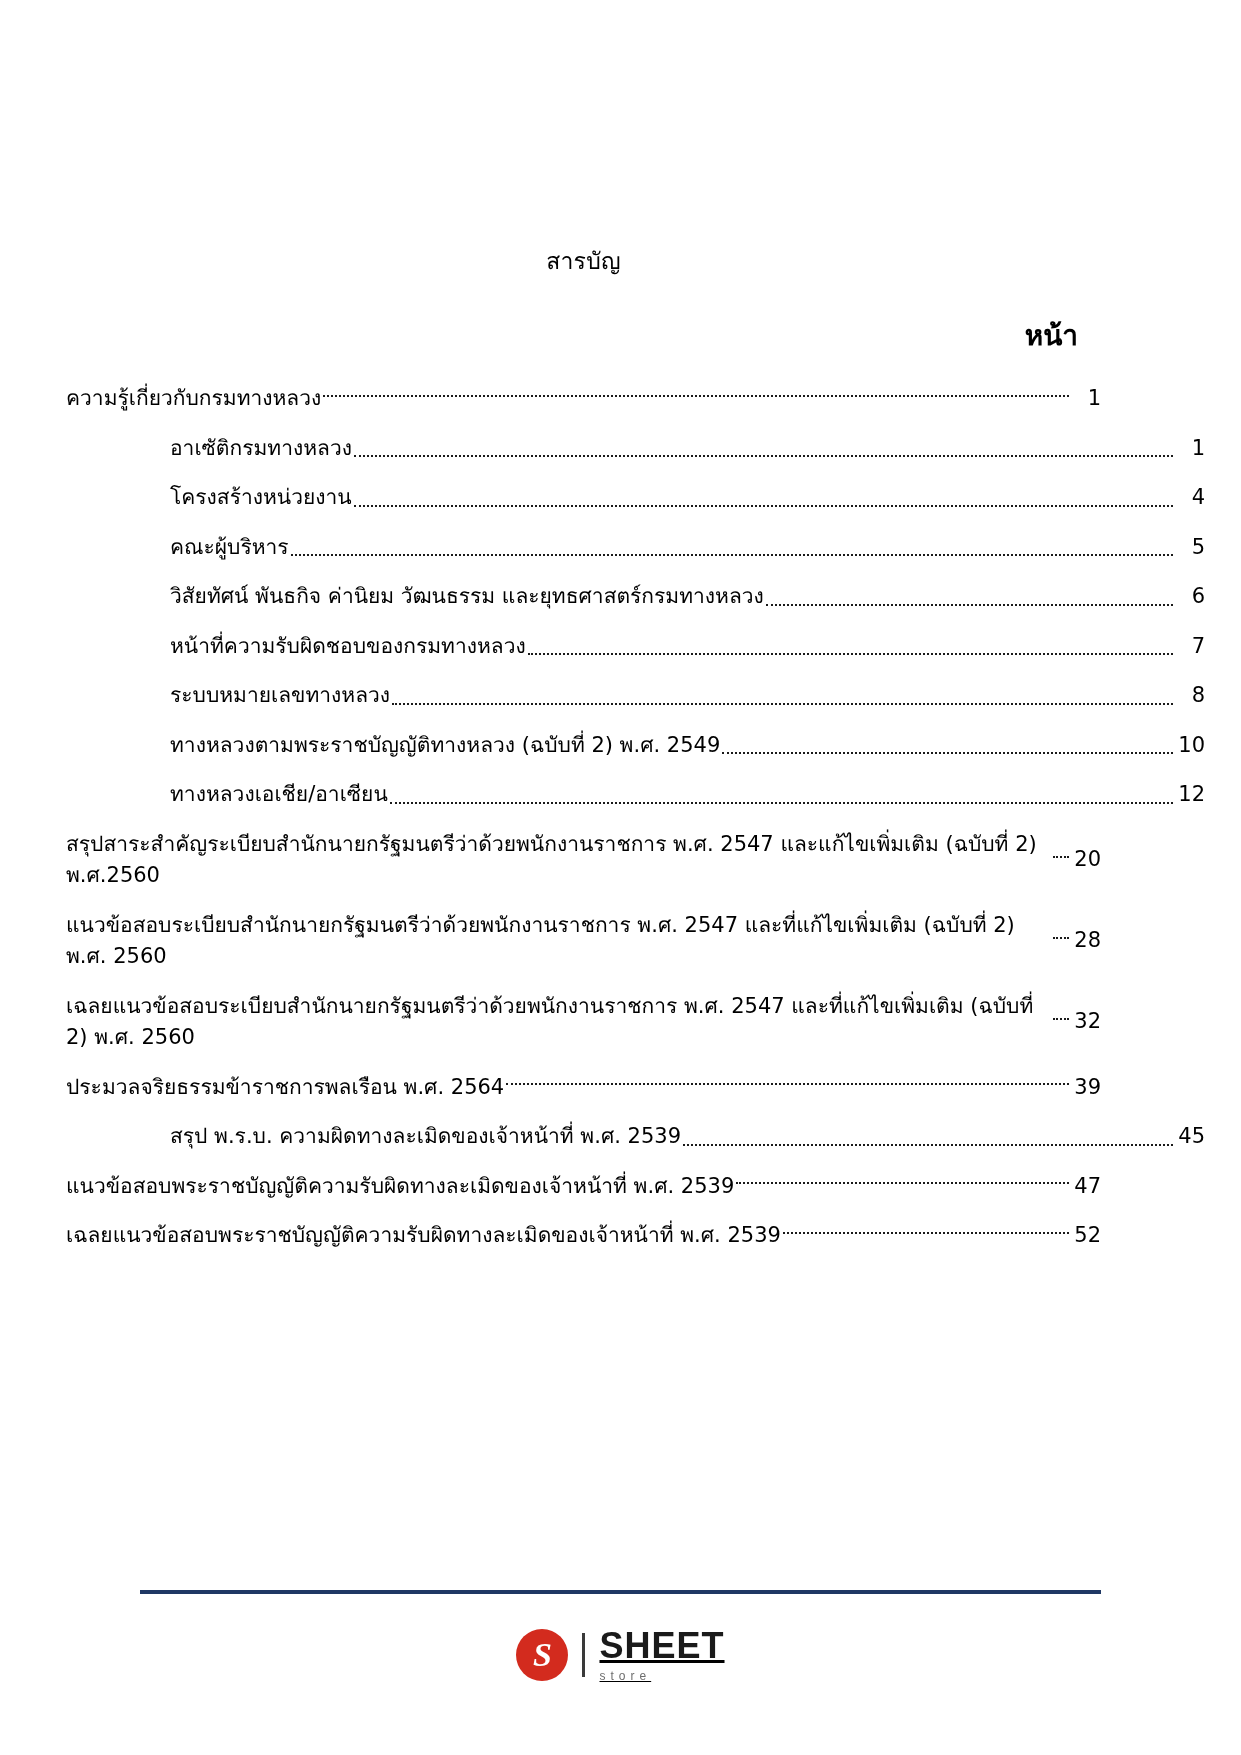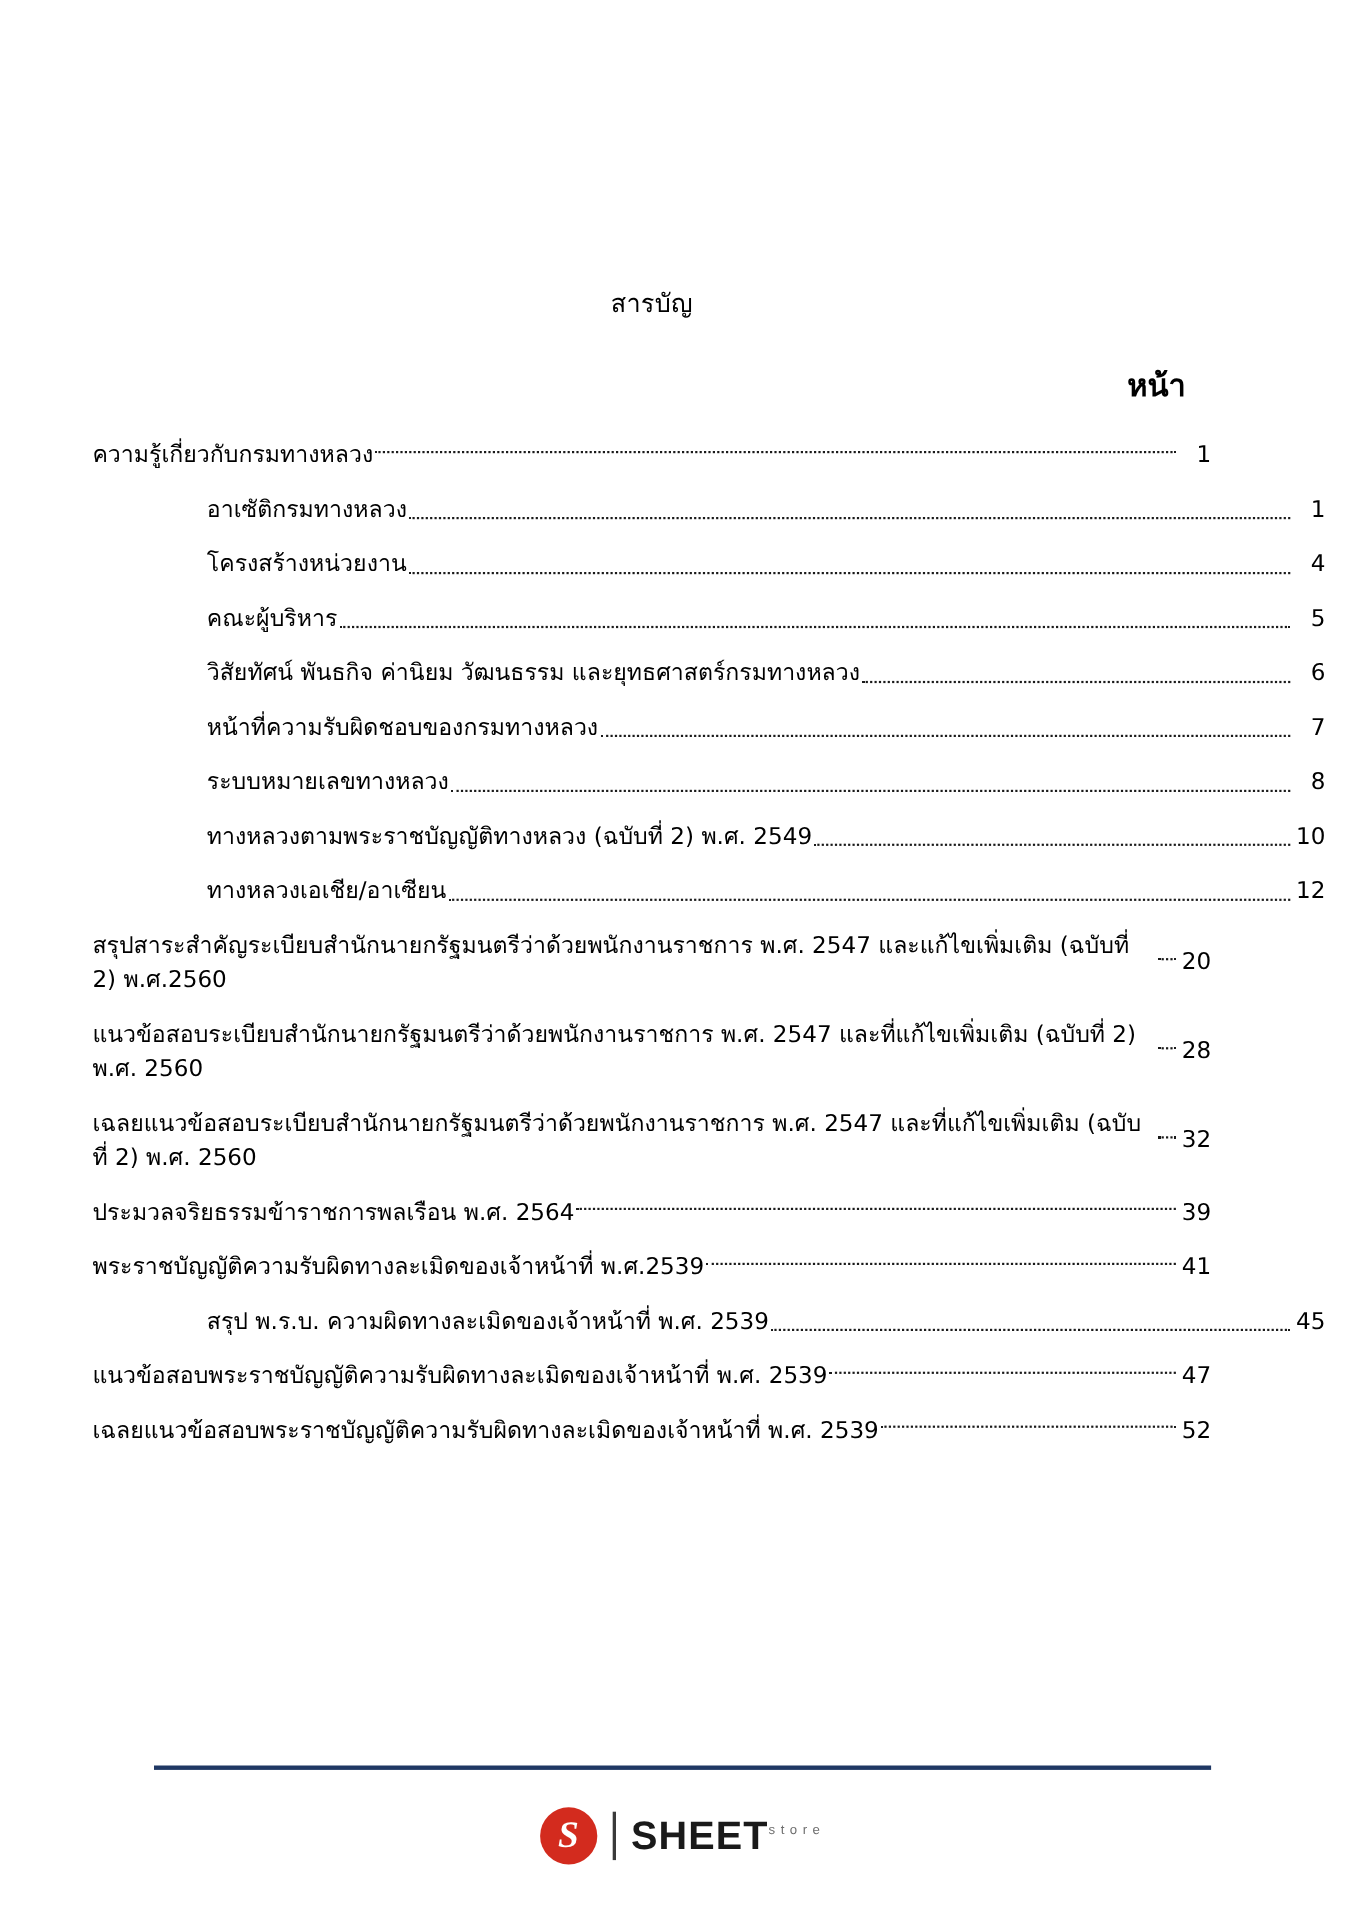--- a/index.html
+++ b/index.html
@@ -10,25 +10,25 @@
     width: 1241px;
     height: 1755px;
     background: #ffffff;
     font-family: "DejaVu Sans", "Liberation Sans", sans-serif;
     color: #000000;
     position: relative;
     overflow: hidden;
   }
   .page {
     position: absolute;
-    left: 0; top: 18px;
+    left: 0; top: 3px;
     width: 1241px;
     height: 1273px;
     box-sizing: border-box;
-    padding: 240px 140px 0 84px;
+    padding: 240px 140px 0 66px;
   }
   .doc-title {
     text-align: center;
     font-size: 23px;
     font-weight: 400;
     margin: 0 0 34px 0;
     letter-spacing: 0.2px;
   }
   .page-col-head {
     text-align: right;
@@ -110,22 +110,23 @@
     font-family: "Liberation Serif", serif;
     font-style: italic;
   }
   .logo-divider {
     width: 3px;
     height: 44px;
     background: #3a3a3a;
   }
   .logo-text {
     display: flex;
-    flex-direction: row;
+    flex-direction: column;
     line-height: 1;
+    text-decoration: underline;
   }
   .logo-text .big {
     font-size: 36px;
     font-weight: 700;
     letter-spacing: 1px;
     color: #1a1a1a;
     font-family: "Liberation Sans", sans-serif;
   }
   .logo-text .small {
     font-size: 12px;
@@ -202,25 +203,20 @@
       </div>
       <div class="entry level1">
         <span class="etext">เฉลยแนวข้อสอบระเบียบสำนักนายกรัฐมนตรีว่าด้วยพนักงานราชการ พ.ศ. 2547 และที่แก้ไขเพิ่มเติม (ฉบับที่ 2) พ.ศ. 2560</span>
         <span class="dots"></span>
         <span class="pno">32</span>
       </div>
       <div class="entry level1">
         <span class="etext">ประมวลจริยธรรมข้าราชการพลเรือน พ.ศ. 2564</span>
         <span class="dots"></span>
         <span class="pno">39</span>
-      </div>
-      <div class="entry level1">
-        <span class="etext">พระราชบัญญัติความรับผิดทางละเมิดของเจ้าหน้าที่ พ.ศ.2539</span>
-        <span class="dots"></span>
-        <span class="pno">41</span>
       </div>
       <div class="entry level3">
         <span class="etext">สรุป พ.ร.บ. ความผิดทางละเมิดของเจ้าหน้าที่ พ.ศ.  2539</span>
         <span class="dots"></span>
         <span class="pno">45</span>
       </div>
       <div class="entry level1">
         <span class="etext">แนวข้อสอบพระราชบัญญัติความรับผิดทางละเมิดของเจ้าหน้าที่ พ.ศ. 2539</span>
         <span class="dots"></span>
         <span class="pno">47</span>

